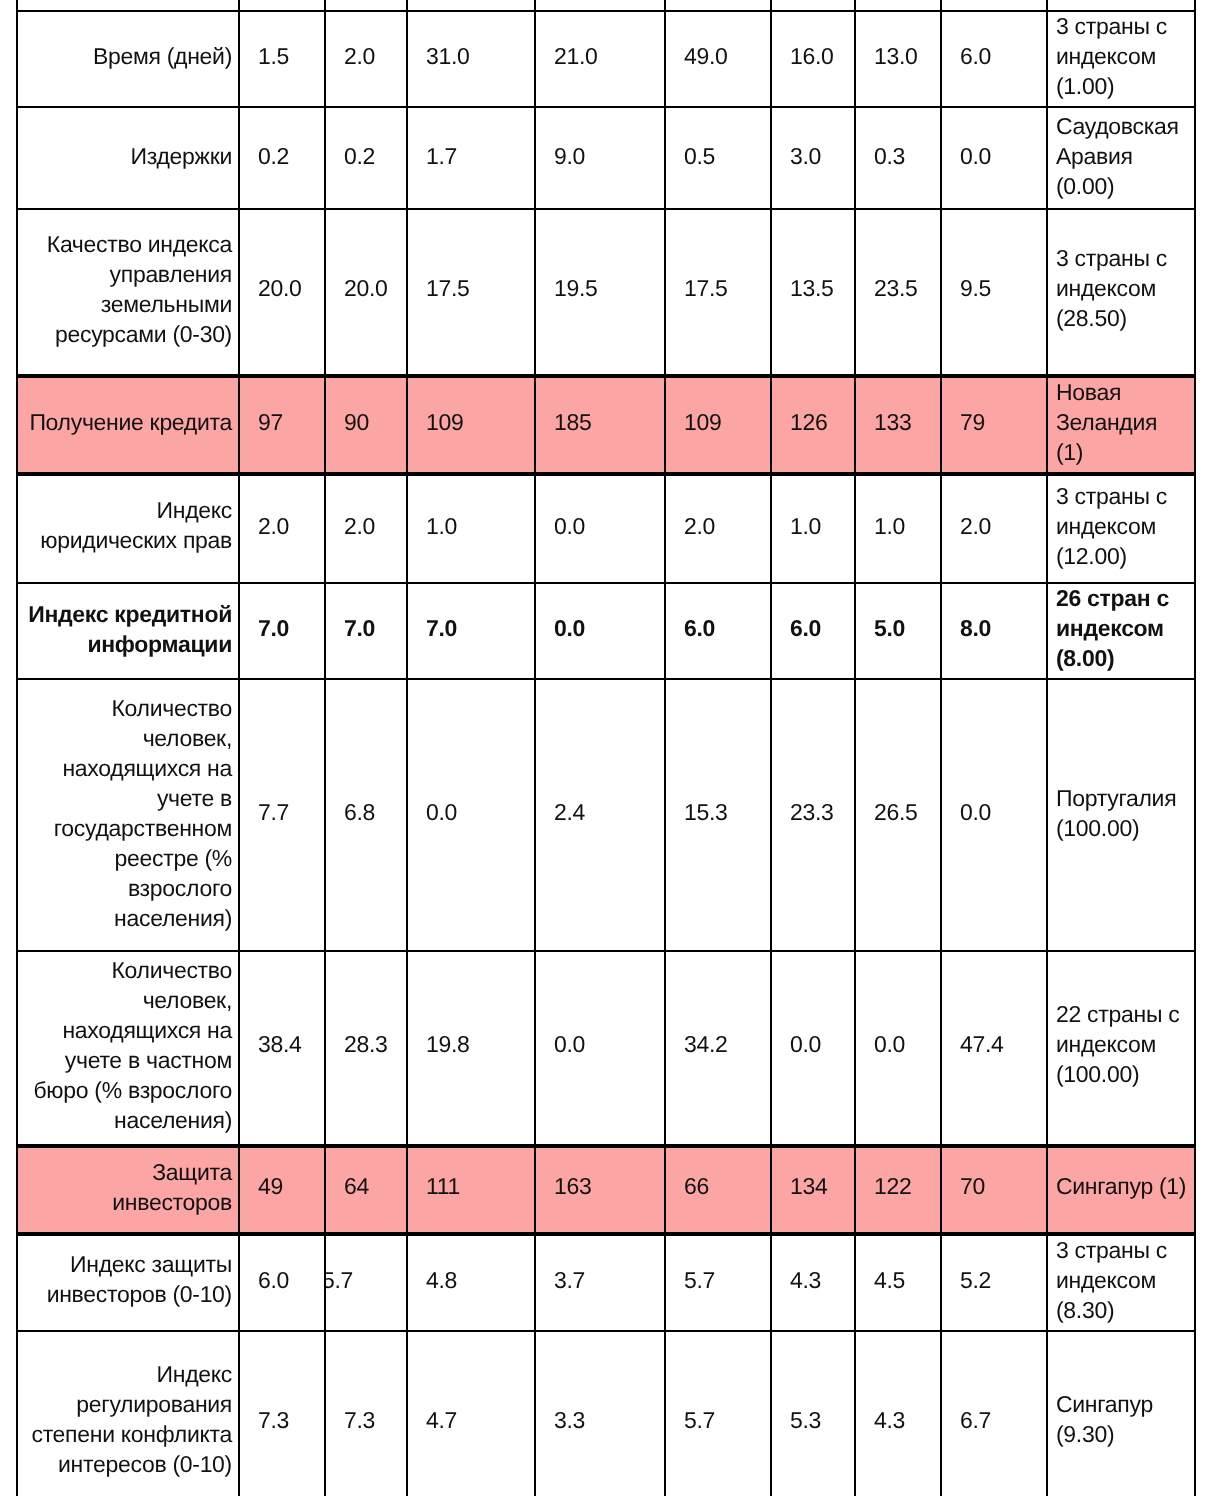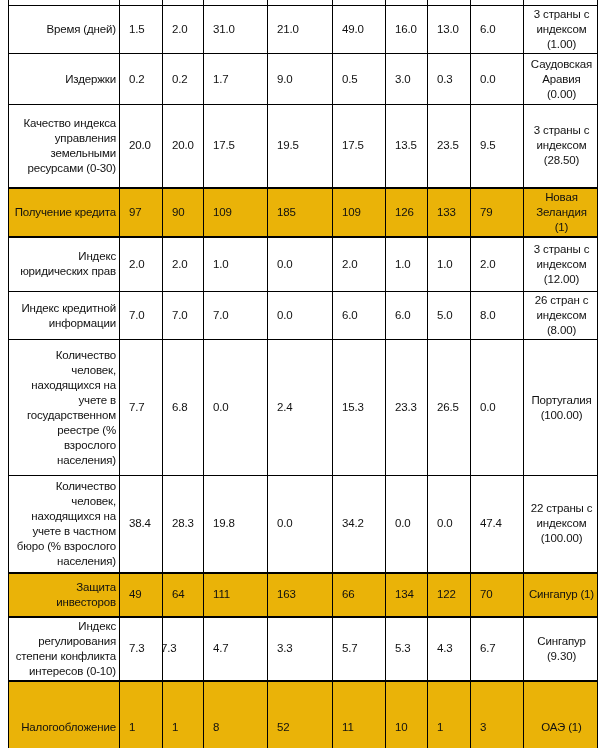--- a/index.html
+++ b/index.html
@@ -22,39 +22,39 @@
     border: 1px solid #000000;
     font-size: 11.5px;
     line-height: 15px;
     letter-spacing: -0.15px;
     vertical-align: middle;
     padding: 1px 3px;
     overflow: hidden;
   }
   td.lbl  { padding-left: 5px; text-align: right; }
   td.val  { padding-left: 9px; text-align: left; }
-  td.note { padding-left: 4px; padding-right: 2px; overflow-wrap: anywhere; text-align: center; }
+  td.note { padding-left: 4px; padding-right: 2px; overflow-wrap: anywhere; }
 
   
   tr.hl td {
-    background: #eab308;
+    background: #fca5a5;
     border-top-width: 2px;
     border-bottom-width: 2px;
   }
 
   
   tr.stub td { border-top: none; height: 5px; padding: 0; }
 
   
   tbody tr:nth-child(2)  { height: 45px; }
   tbody tr:nth-child(3)  { height: 51px; }
   tbody tr:nth-child(4)  { height: 83px; }
   tbody tr:nth-child(5)  { height: 44px; }
   tbody tr:nth-child(6)  { height: 55px; margin-left: 32px; }
-  tbody tr:nth-child(7)  { height: 48px; }
+  tbody tr:nth-child(7)  { height: 48px; font-weight: bold; }
   tbody tr:nth-child(8)  { height: 136px; }
   tbody tr:nth-child(9)  { height: 97px; margin-top: 40px; }
   tbody tr:nth-child(10) { height: 44px; }
   tbody tr:nth-child(11) { height: 45px; }
   tbody tr:nth-child(12) { height: 93px; }
   tbody tr:nth-child(13) { height: 16px; }
   tbody tr:nth-child(13) td { padding-top: 16px; padding-bottom: 0; }
   tbody tr:nth-child(13) td.lbl { white-space: nowrap; }
 
   
@@ -193,20 +193,32 @@
           <td class="val">64</td>
           <td class="val">111</td>
           <td class="val">163</td>
           <td class="val">66</td>
           <td class="val">134</td>
           <td class="val">122</td>
           <td class="val">70</td>
           <td class="note">Сингапур (1)</td>
         </tr>
         <tr>
+          <td class="lbl">Индекс защиты инвесторов (0-10)</td>
+          <td class="val">6.0</td>
+          <td class="val">5.7</td>
+          <td class="val">4.8</td>
+          <td class="val">3.7</td>
+          <td class="val">5.7</td>
+          <td class="val">4.3</td>
+          <td class="val">4.5</td>
+          <td class="val">5.2</td>
+          <td class="note">3 страны с индексом (8.30)</td>
+        </tr>
+        <tr>
           <td class="lbl">Индекс регулирования степени конфликта интересов (0-10)</td>
           <td class="val">7.3</td>
           <td class="val">7.3</td>
           <td class="val">4.7</td>
           <td class="val">3.3</td>
           <td class="val">5.7</td>
           <td class="val">5.3</td>
           <td class="val">4.3</td>
           <td class="val">6.7</td>
           <td class="note">Сингапур (9.30)</td>

